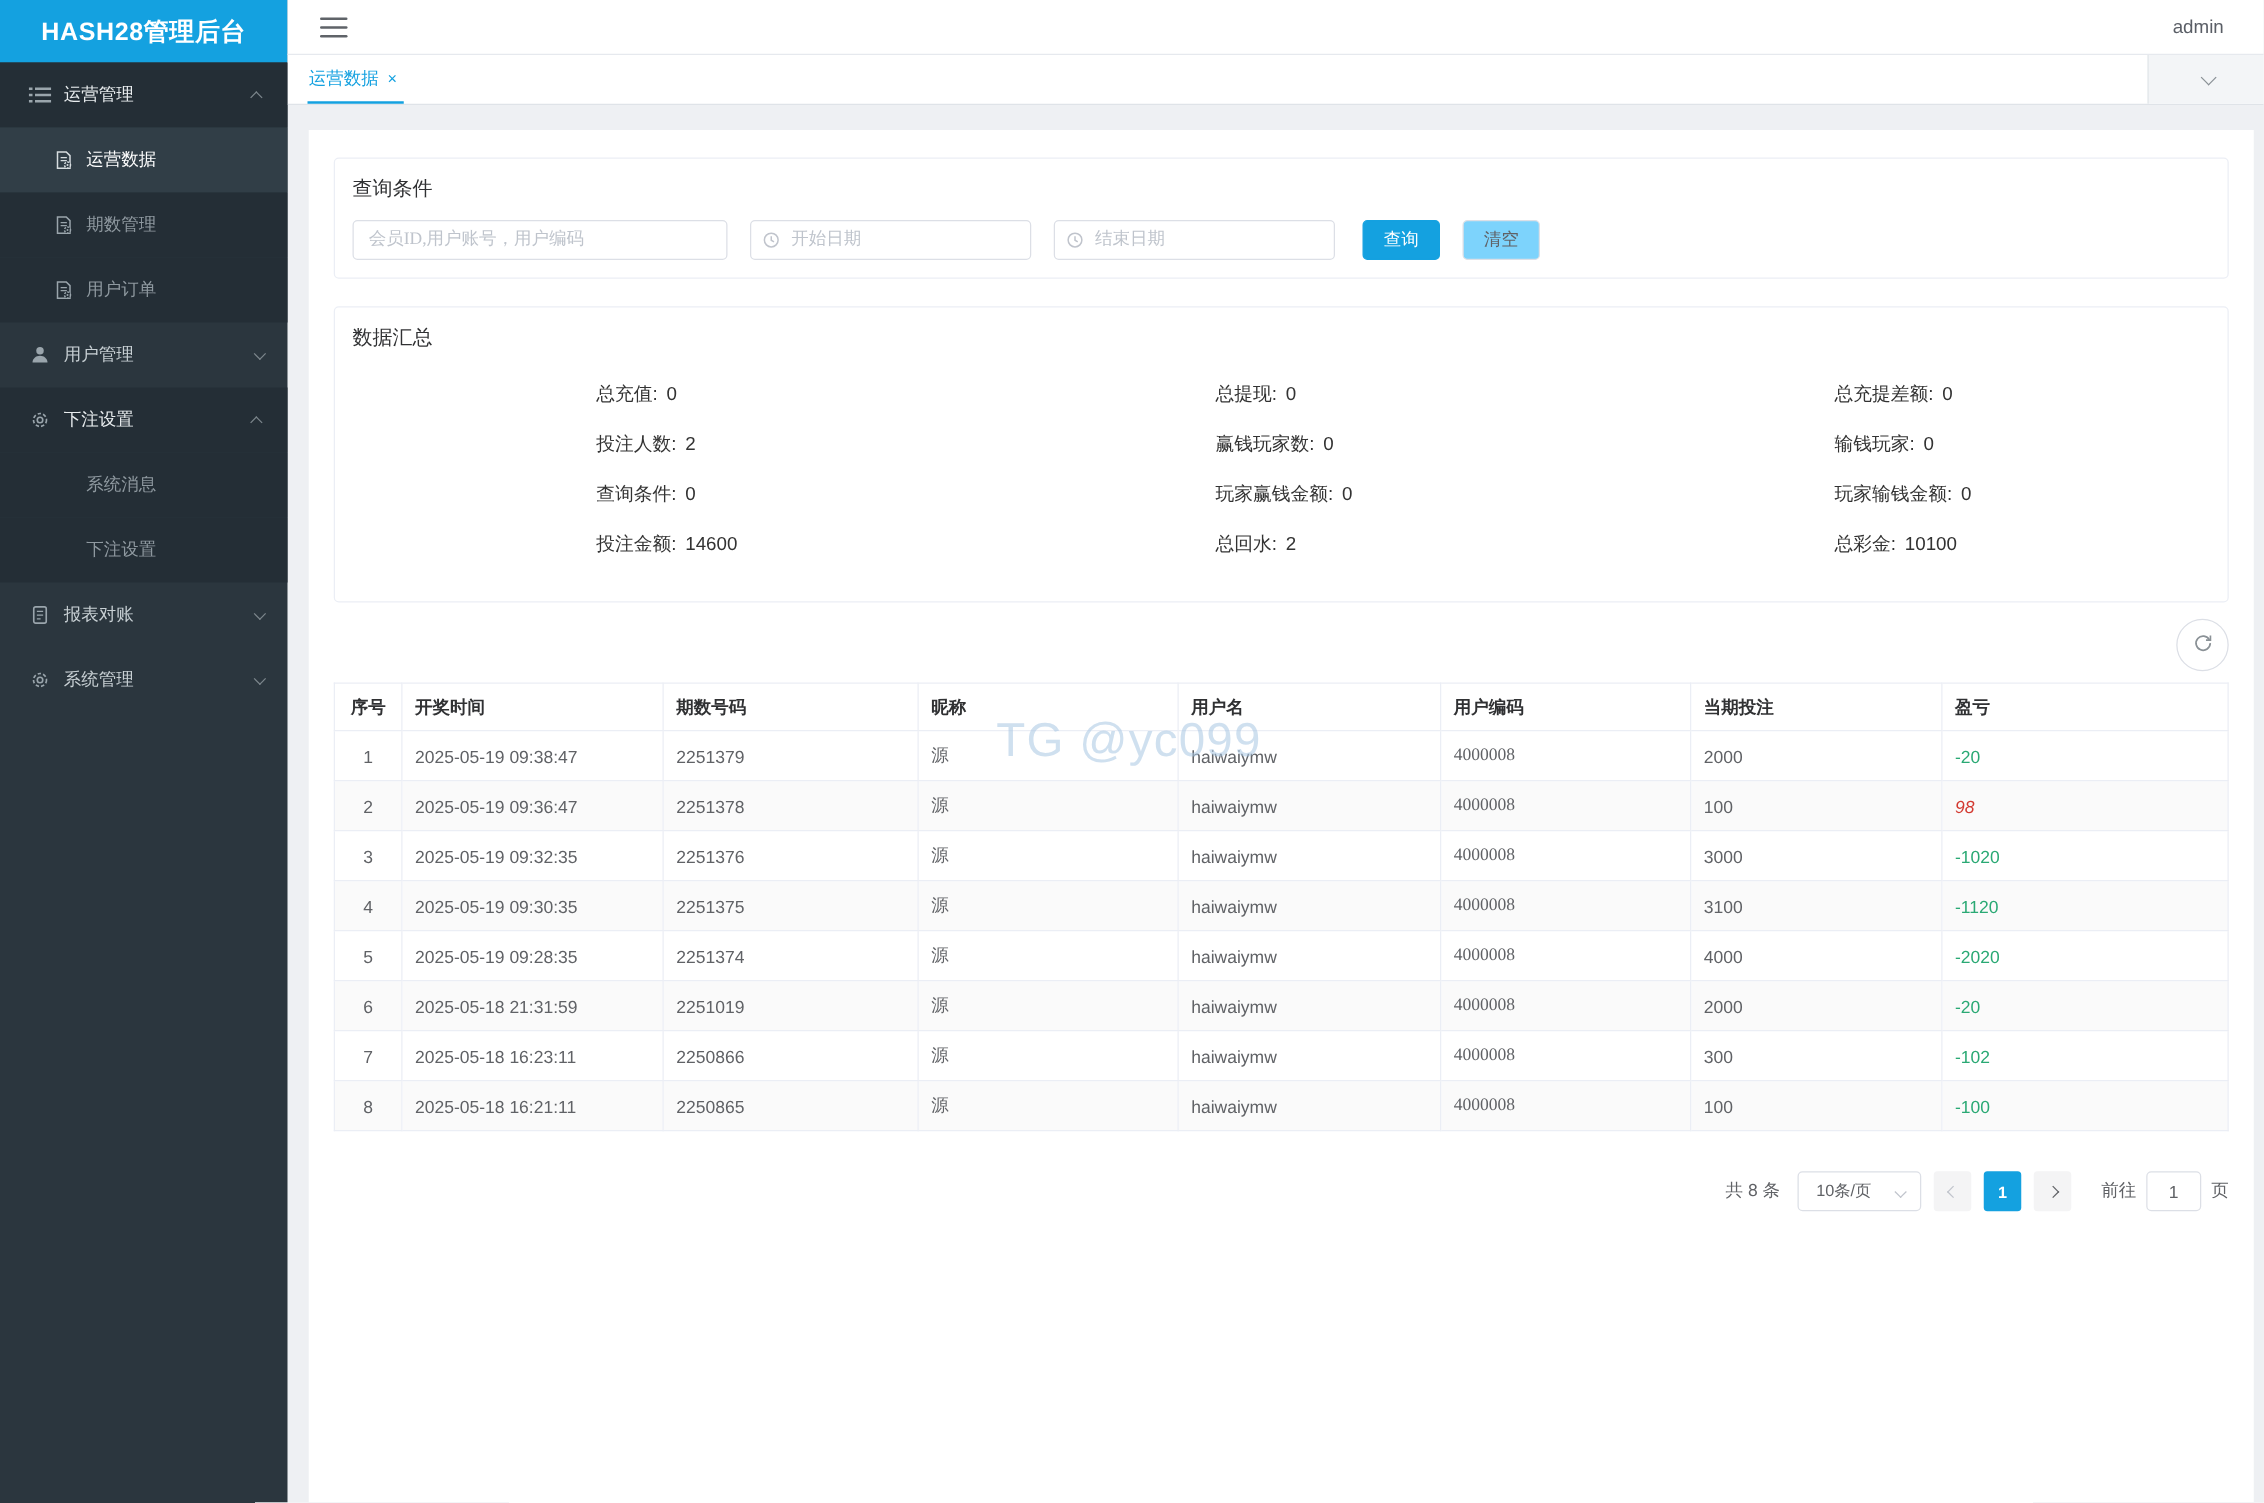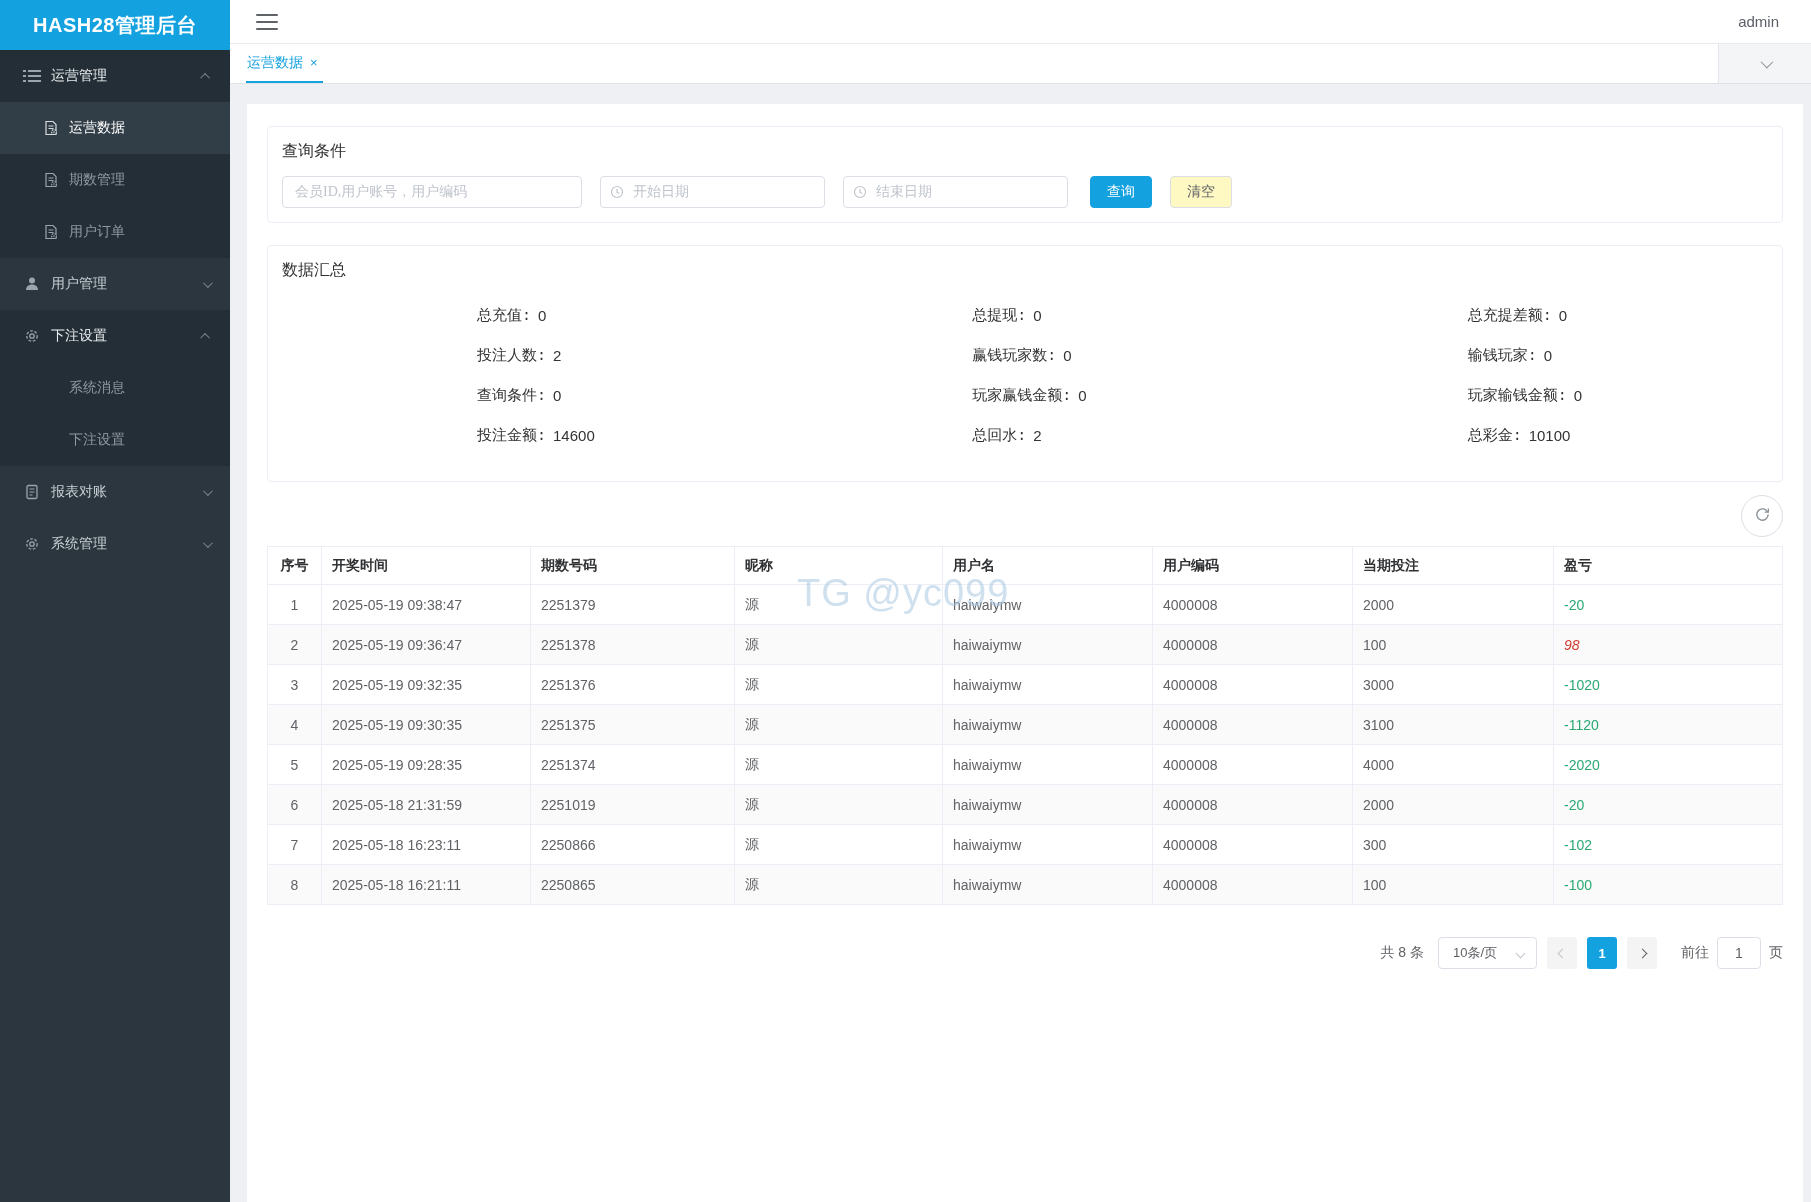--- a/index.html
+++ b/index.html
@@ -51,42 +51,42 @@
   .card-title { font-size:16px; color:#303133; margin-bottom:14px; }
 
   .query-row { display:flex; align-items:center; gap:18px; }
   .tinput { height:32px; border:1px solid #dcdfe6; border-radius:4px; background:#fff; font-size:14px;
     color:#606266; padding:0 12px; outline:none; font-family:Liberation Serif, serif; }
   .tinput::placeholder { color:#bfc4cc; }
   .kw { width:300px; }
   .date-wrap { position:relative; }
   .date-wrap .tinput { width:225px; padding-left:32px; }
   .date-wrap .clock { position:absolute; left:10px; top:9px; }
-  .btn { height:32px; border-radius:4px; font-size:14px; padding:0 16px; cursor:pointer; border:1px solid #dcdfe6; background:#fef9c3; color:#606266; font-family:inherit; }
+  .btn { height:32px; border-radius:4px; font-size:14px; padding:0 16px; cursor:pointer; border:1px solid #dcdfe6; background:#7dd3fc; color:#606266; font-family:inherit; }
   .btn.primary { background:#14a1e0; border-color:#14a1e0; color:#fff; }
   .btn.primary { margin-left:4px; }
 
   .summary { margin-top:22px; padding-bottom:26px; }
   .stats { display:grid; grid-template-columns:1fr 1fr 1fr; row-gap:0; }
   .stat { padding-left:195px; height:40px; display:flex; align-items:center; font-size:15px; color:#333; }
-  .stat .s-label { color:#333;font-family:Liberation Mono, monospace; }
+  .stat .s-label { color:#333; }
   .stat .s-value { margin-left:7px; color:#333; }
 
   .toolbar { display:flex; justify-content:flex-end; margin-top:13px; margin-bottom:9px; }
   .refresh-btn { width:42px; height:42px; border-radius:50%; border:1px solid #dcdfe6; background:#fff;
     display:flex; align-items:center; justify-content:center; cursor:pointer; }
 
   table.grid { width:100%; border-collapse:collapse; table-layout:fixed; }
   .grid th, .grid td { border:1px solid #ebeef5; font-weight:normal; text-align:left; padding:0 10px; font-size:14px; overflow:hidden; white-space:nowrap; }
   .grid th { height:38px; color:#303133; font-weight:bold; background:#fff; }
   .grid td { height:40px; color:#606266; background:transparent; }
   .grid tr:nth-child(even) td { background:#fafafa; }
   .grid .c0 { width:54px; text-align:center; }
   .grid .c1 { width:209px; } .grid .c2 { width:204px; } .grid .c3 { width:208px; }
-  .grid .c4 { width:210px; } .grid .c5 { width:200px; } .grid .c6 { width:201px; }
+  .grid .c4 { width:210px; } .grid .c5 { width:200px;font-family:Liberation Serif, serif; } .grid .c6 { width:201px; }
   .cell-profit { font-weight:bold; }
   .cell-profit.neg { color:#2aa974; }
   .cell-profit.pos { color:#d33a31;font-style:italic; }
 
   .watermark { position:absolute; left:550px; top:468px; font-size:38px; color:#a9c7e3; opacity:.55;
     pointer-events:none; letter-spacing:1px; white-space:nowrap; }
 
   .pager { display:flex; justify-content:flex-end; align-items:center; margin-top:32px; gap:10px; padding-bottom:30px; }
   .pager .total { color:#606266; margin-right:4px; }
   .psel { position:relative; width:99px; height:32px; border:1px solid #dcdfe6; border-radius:4px; background:#fff;

